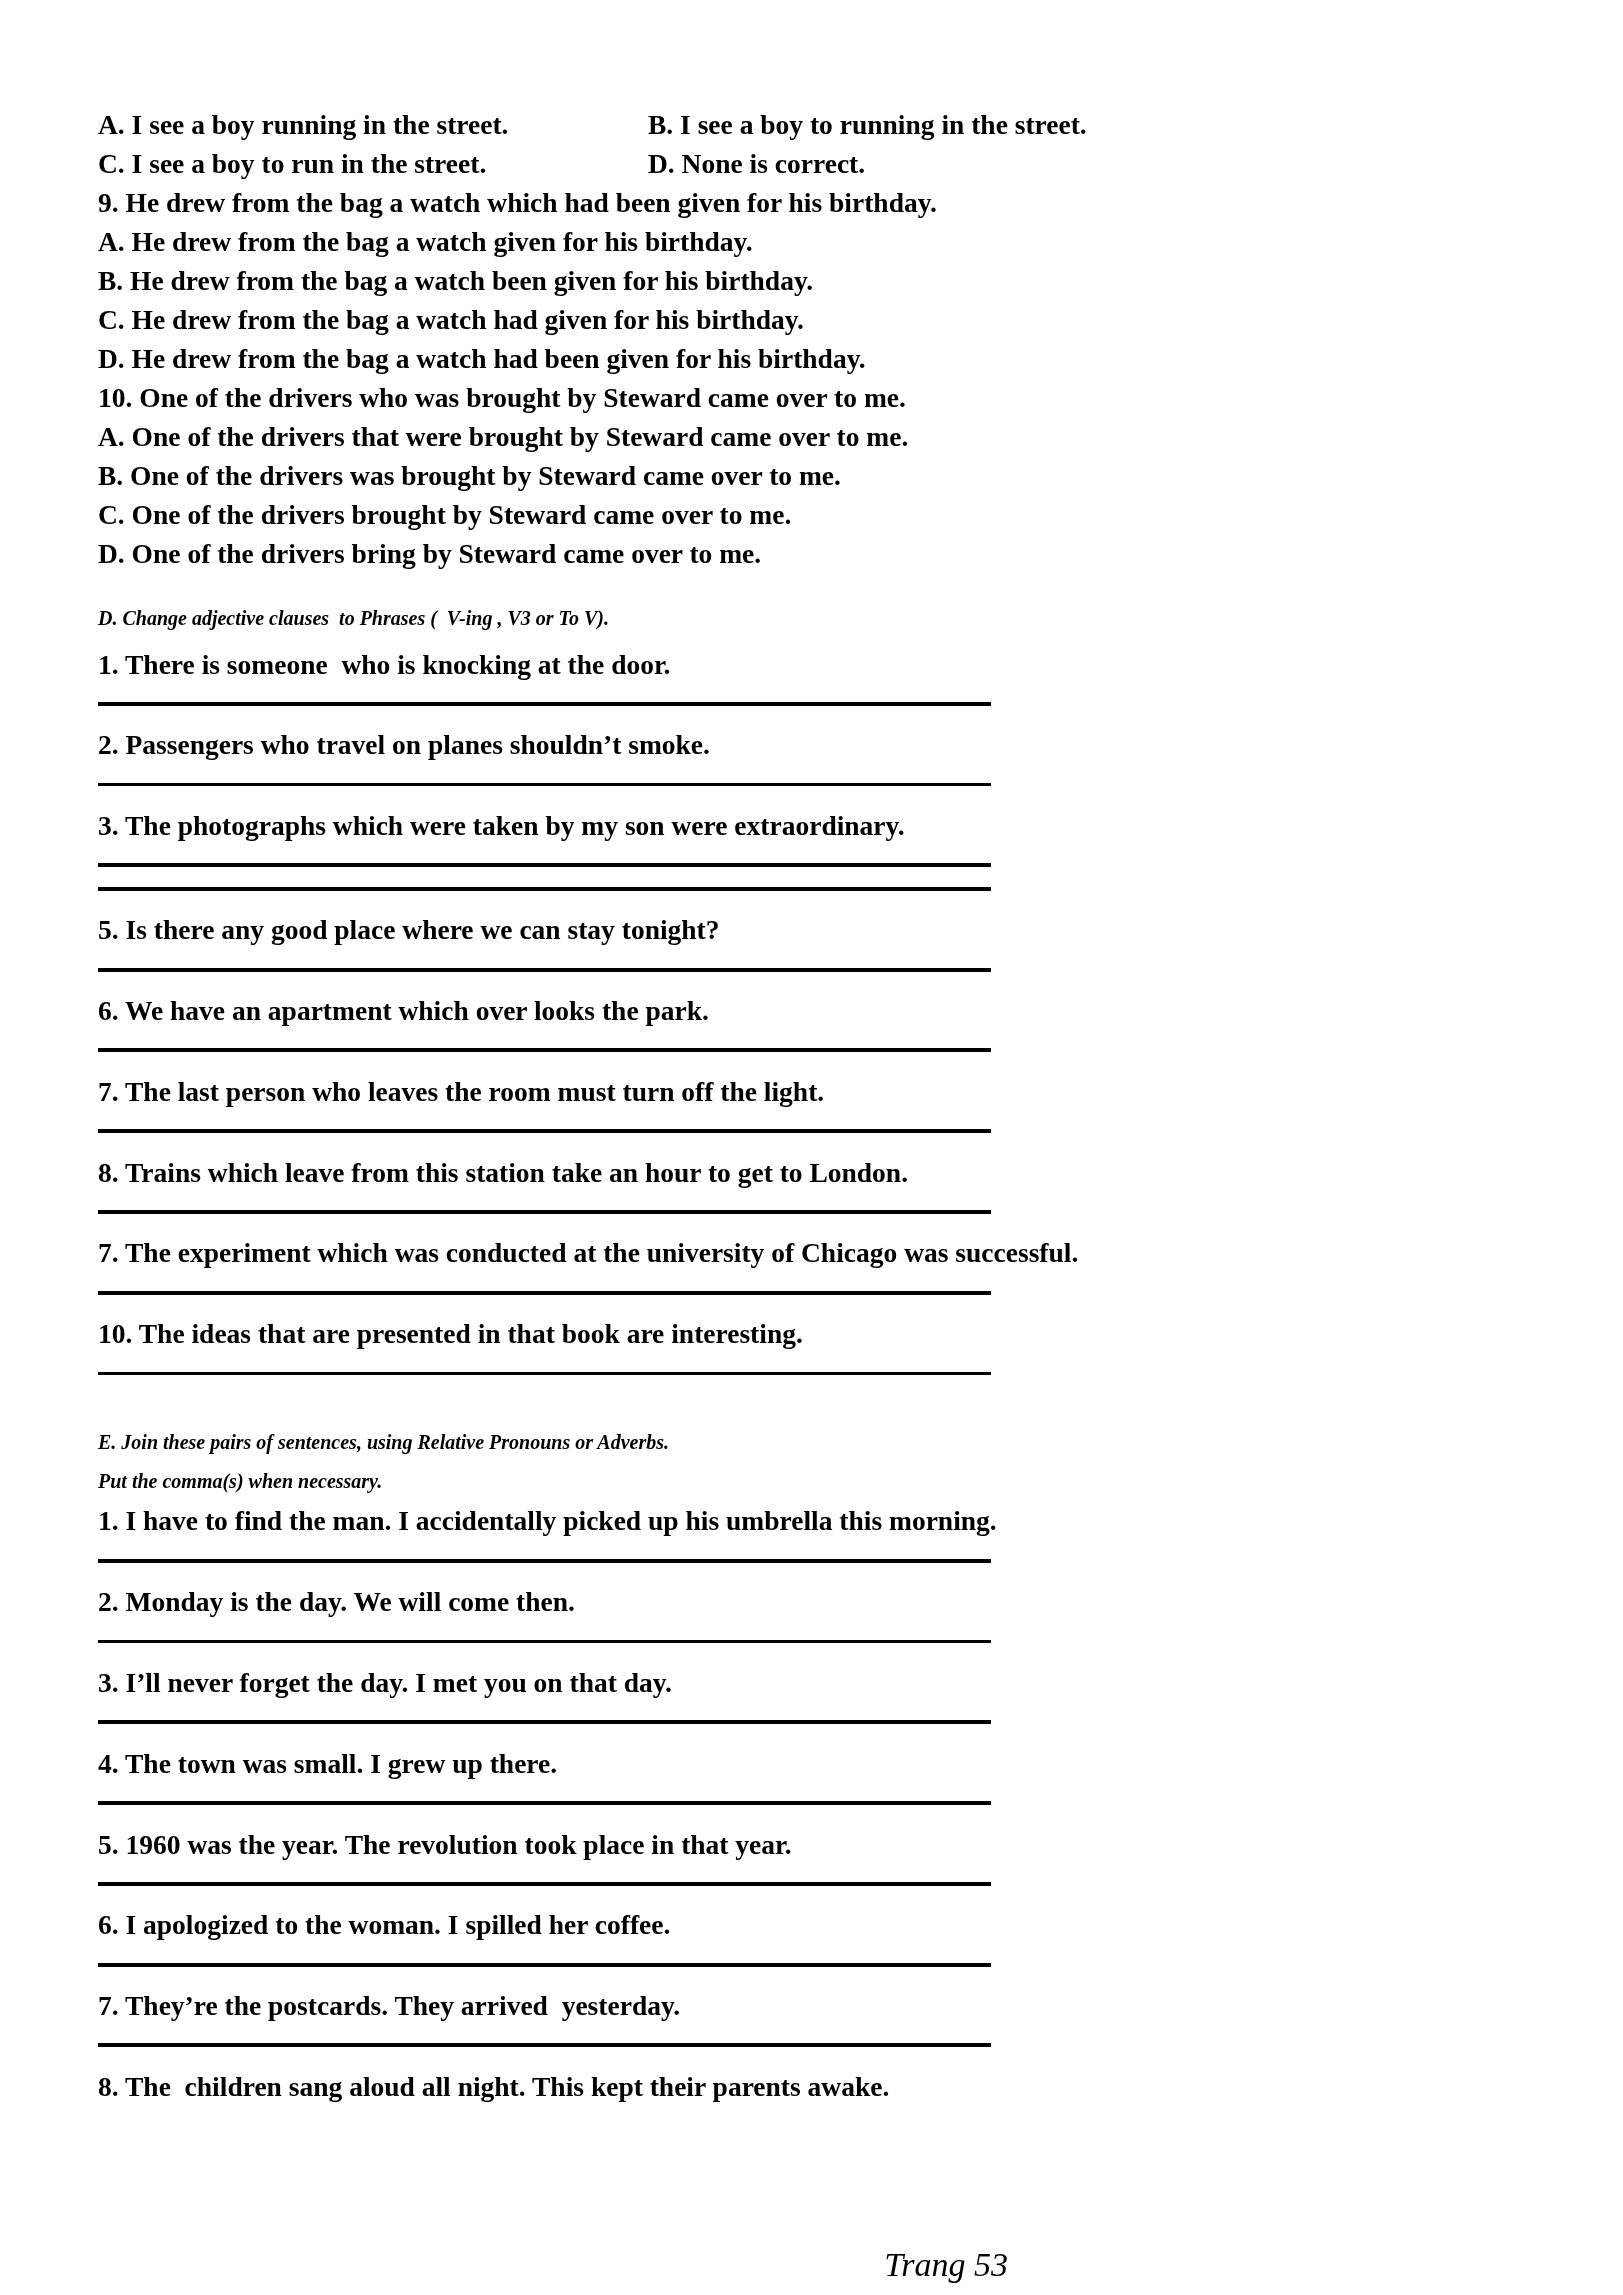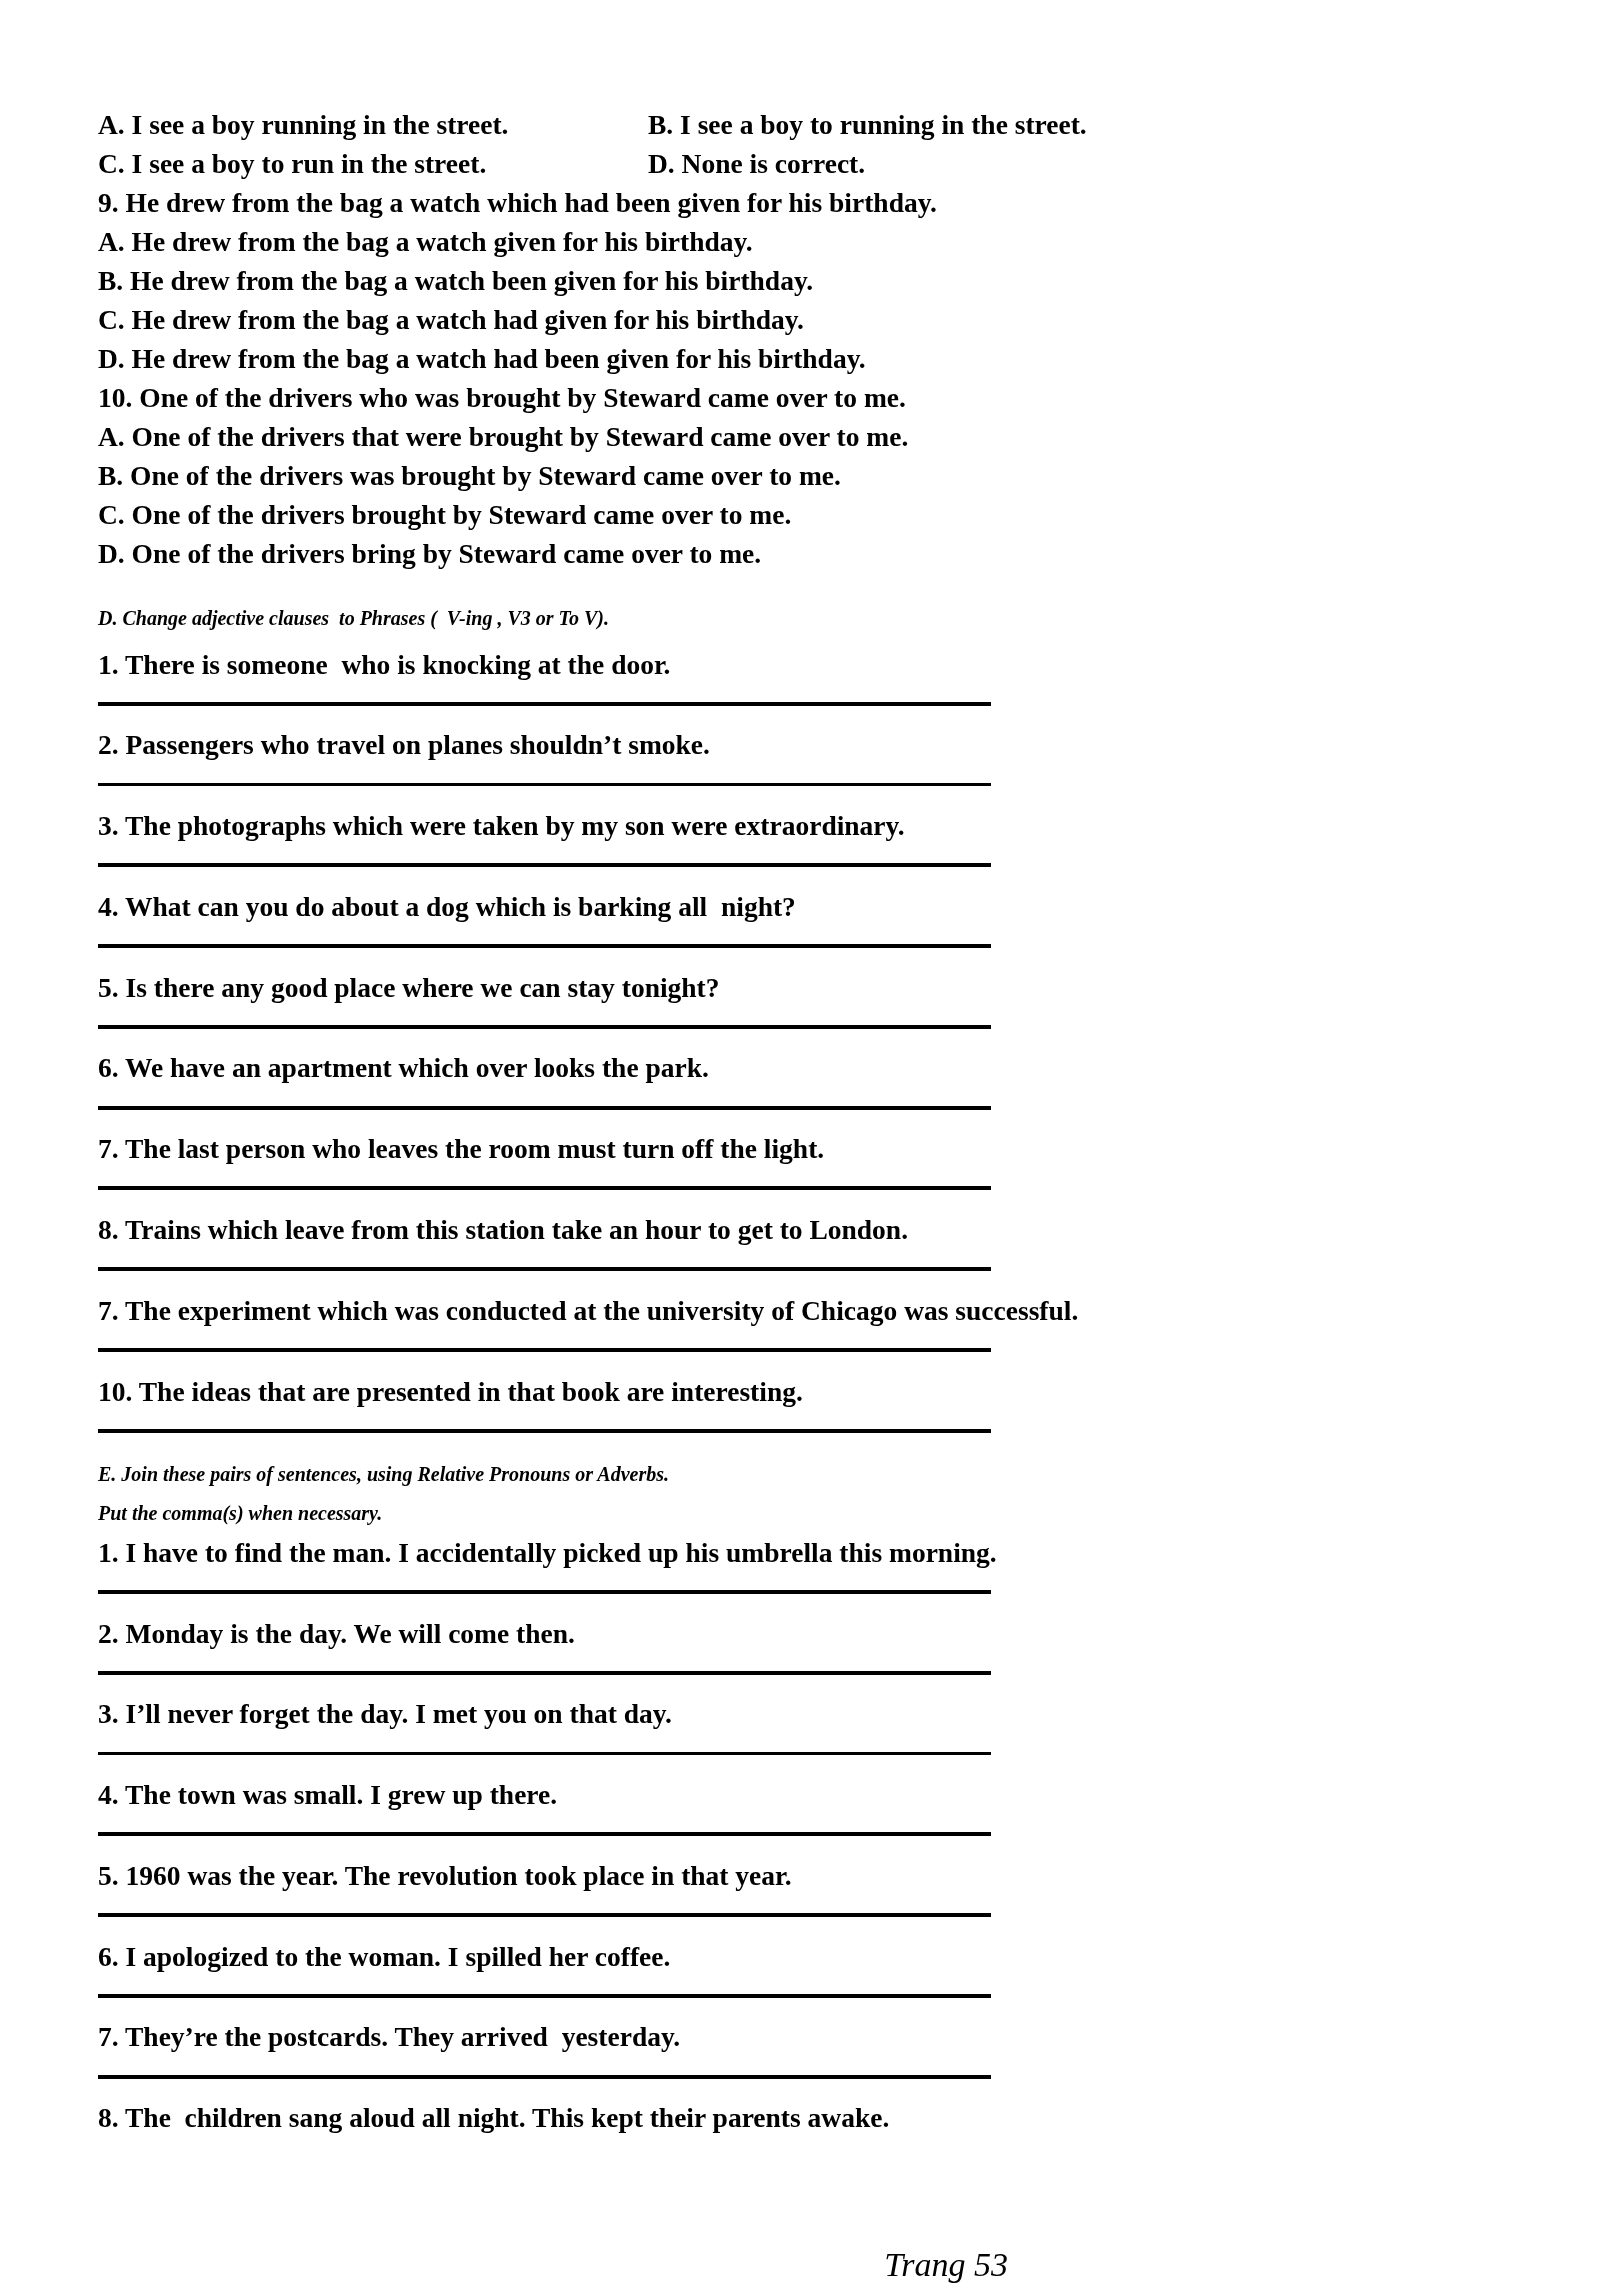--- a/index.html
+++ b/index.html
@@ -27,21 +27,21 @@
   .mcq-row .col-left { width: 550px; }
   .mcq-row .col-right { flex: 1; }
   .heading {
     font-size: 20px;
     line-height: 39px;
     font-weight: bold;
     font-style: italic;
     white-space: pre-wrap;
   }
   .heading-d { margin-top: 26px; margin-bottom: 6.5px; }
-  .heading-e1 { margin-top: 22px; }
+  .heading-e1 { margin-top: 48px; }
   .fill-item .answer-line {
     height: 3.9px;
     width: 893px;
     background: #000000;
     margin-top: 18.3px;
     margin-bottom: 19.6px;
   }
   .footer {
     position: absolute;
     left: 98px;
@@ -87,21 +87,20 @@
   </div>
   <div class="fill-item">
     <div class="line">2. Passengers who travel on planes shouldn’t smoke.</div>
     <div class="answer-line"></div>
   </div>
   <div class="fill-item">
     <div class="line">3. The photographs which were taken by my son were extraordinary.</div>
     <div class="answer-line"></div>
   </div>
   <div class="fill-item">
-    <div class="line">4. What can you do about a dog which is barking all  night?</div>
     <div class="answer-line"></div>
   </div>
   <div class="fill-item">
     <div class="line">5. Is there any good place where we can stay tonight?</div>
     <div class="answer-line"></div>
   </div>
   <div class="fill-item">
     <div class="line">6. We have an apartment which over looks the park.</div>
     <div class="answer-line"></div>
   </div>

